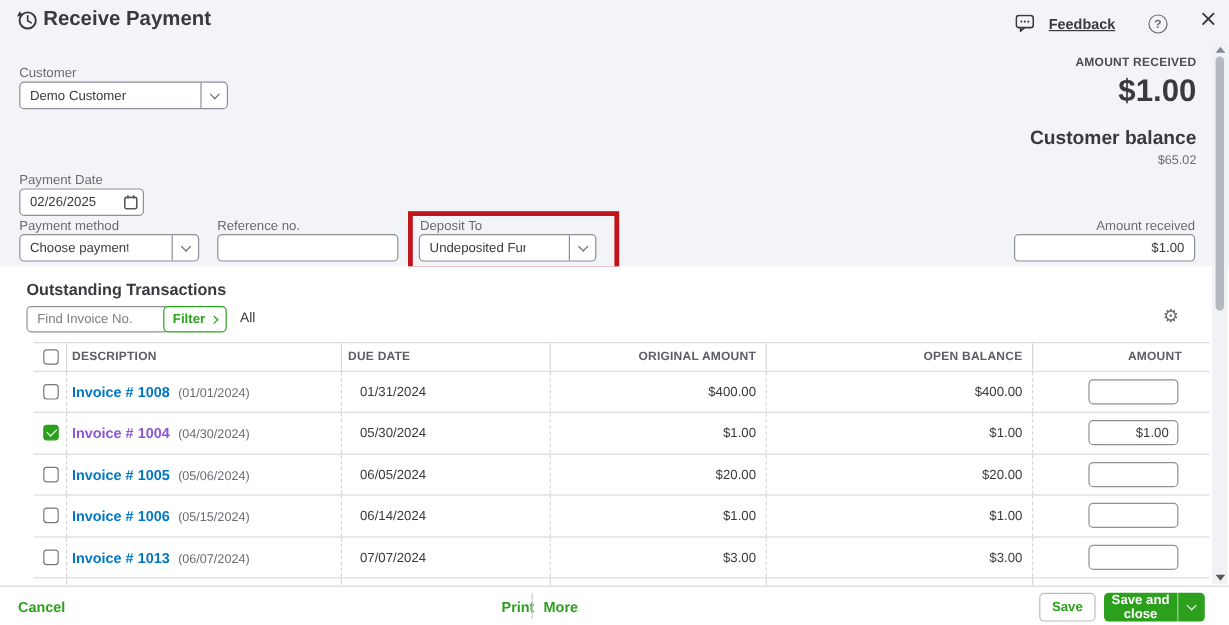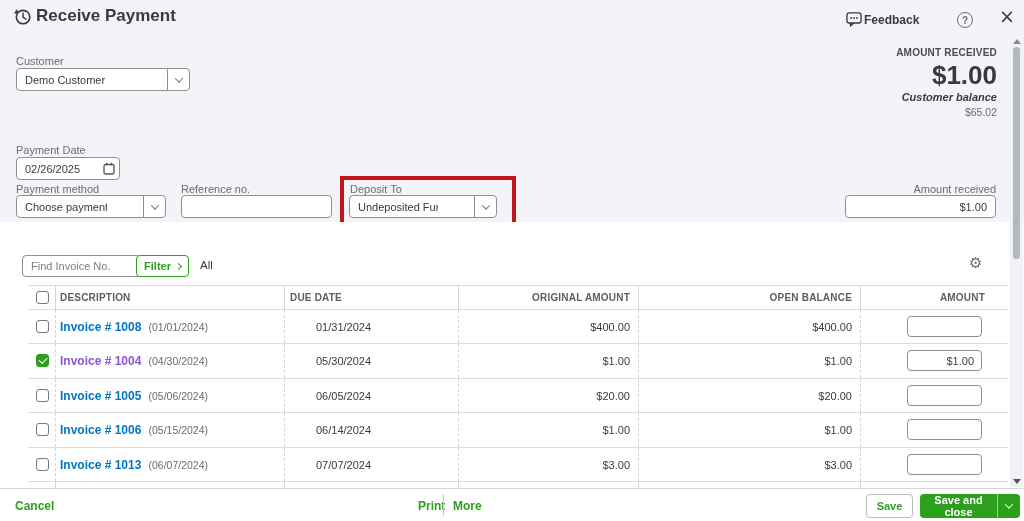--- a/index.html
+++ b/index.html
@@ -3,40 +3,40 @@
 <meta charset="utf-8">
 <style>
   * { margin:0; padding:0; box-sizing:border-box; }
   html,body { width:1024px; height:521px; overflow:hidden;
     font-family:"Liberation Sans", sans-serif; color:var(--text-dark); background:#fff; }
 
   
   .topbar { position:absolute; left:0; top:0; width:1024px; height:222px; background:var(--section-gray); }
   .page-title { position:absolute; left:36px; top:6px; font-size:17px; font-weight:bold; color:var(--text-dark); }
   .title-icon { position:absolute; left:13px; top:7px; width:19px; height:19px; }
-  .feedback { position:absolute; left:846px; top:12px; display:flex; align-items:center; gap:2px; cursor:pointer; }
+  .feedback { position:absolute; left:846px; top:12px; display:flex; align-items:center; gap:12px; cursor:pointer;text-decoration:underline; }
   .feedback-label { font-size:12px; font-weight:600; color:var(--text-dark); }
   .help-btn { position:absolute; left:957px; top:12px; width:16px; height:16px; border:1.4px solid var(--text-gray);
     border-radius:50%; font-size:10px; font-weight:bold; color:var(--text-gray); display:flex; align-items:center; justify-content:center; cursor:pointer; }
   .close-btn { position:absolute; left:999px; top:5px; font-size:19px; color:var(--text-dark); cursor:pointer; font-family:"DejaVu Sans",sans-serif; }
 
   .field-label { position:absolute; font-size:11px; color:var(--text-gray); }
   .inputbox { position:absolute; background:#fff; border:1px solid var(--border-gray); border-radius:4px;
     height:23px; font-size:11px; color:var(--text-dark); padding:0 8px; font-family:"Liberation Sans",sans-serif; }
   .selectbox { position:absolute; background:#fff; border:1px solid var(--border-gray); border-radius:4px;
     height:23px; display:flex; align-items:center; cursor:pointer;gap:36px; }
   .selectbox .sel-text { flex:1; font-size:11px; padding:0 8px; white-space:nowrap; overflow:hidden; }
   .sel-chev { width:22px; height:100%; border-left:1px solid var(--border-gray); display:flex; align-items:center; justify-content:center; }
   .chev-down { width:6px; height:6px; border-left:1.6px solid var(--text-gray); border-bottom:1.6px solid var(--text-gray);
     transform:rotate(-45deg) translate(1px,-1px); }
 
   .summary { position:absolute; right:27px; top:47px; text-align:right; }
   .sum-cap { font-size:10px; font-weight:600; color:#4b4c50; letter-spacing:.2px; }
   .sum-amount { font-size:26px; font-weight:bold; color:var(--text-dark); margin-top:2px; }
-  .sum-bal-label { font-size:11px; font-weight:bold; margin-top:0;font-style:italic; }
+  .sum-bal-label { font-size:16px; font-weight:bold; margin-top:16px; }
   .sum-bal-value { font-size:10.5px; color:var(--text-gray); margin-top:3px; }
 
   .cal-icon { position:absolute; right:7px; top:5px; }
   .red-box { position:absolute; left:340px; top:176px; width:176px; height:50px;
     border:4px solid var(--annotation-red); pointer-events:none; }
 
   
   .content { position:absolute; left:0; top:222px; width:1024px; height:266px; background:#fff; overflow:hidden; }
   .ot-title { position:absolute; left:22px; top:12px; font-size:13.5px; font-weight:bold; color:var(--text-dark); }
   .find-input { position:absolute; left:22px; top:33px; width:119px; height:22px; }
@@ -61,35 +61,35 @@
     border-radius:3px; cursor:pointer; }
   .thead .cb { top:5px; } .trow .cb { top:10px; }
   .cb.checked { background:var(--brand-green); border-color:var(--brand-green); }
   .cb.checked::after { content:""; display:block; width:7px; height:3.5px; border-left:1.7px solid #fff;
     border-bottom:1.7px solid #fff; transform:rotate(-45deg); margin:2px 0 0 1.5px; }
   .cell { position:absolute; font-size:11px; color:var(--text-dark); }
   .desc { left:32px; top:10px; }
   .inv-link { font-size:12px; font-weight:600; color:var(--link-blue); text-decoration:none; cursor:pointer; }
   .inv-link.visited { color:var(--visited-purple); }
   .inv-date { font-size:10.5px; color:var(--text-gray); margin-left:4px; }
-  .due { left:270px; top:11px;padding-left:18px; }
+  .due { left:254px; top:11px;padding-left:18px; }
   .orig { left:430px; width:172px; top:11px; text-align:right; }
   .open { left:610px; width:214px; top:11px; text-align:right; }
   .th.due-h { left:262px; } .th.orig-h { left:430px; width:172px; text-align:right; }
   .th.open-h { left:610px; width:214px; text-align:right;padding-left:13px; } .th.pay-h { left:832px; width:125px; text-align:right; }
   .pay-input { position:absolute; left:879px; top:6px; width:75px; height:21px; border:1px solid var(--border-gray);
     border-radius:4px; font-size:11px; text-align:right; padding:0 7px; font-family:"Liberation Sans",sans-serif; color:var(--text-dark); }
 
   
   .footer { position:absolute; left:0; top:488px; width:1024px; height:33px; background:#fff; border-top:1px solid #d4d7dc; }
   .txt-btn { position:absolute; top:10px; font-size:12px; font-weight:bold; color:var(--brand-green); cursor:pointer; }
   .foot-divider { position:absolute; left:443px; top:5px; height:22px; width:0; border-left:1px solid #c9ccd1; }
   .save-btn { position:absolute; left:866px; top:5px; width:47px; height:24px; background:#fff; border:1px solid #b8bcc2;
     border-radius:4px; font-size:11px; font-weight:bold; color:var(--brand-green); cursor:pointer; font-family:"Liberation Sans",sans-serif; }
-  .saveclose-btn { position:absolute; left:920px; top:5px; width:100px; height:24px; background:var(--brand-green);
+  .saveclose-btn { position:absolute; left:920px; top:5px; width:84px; height:24px; background:var(--brand-green);
     border:none; border-radius:4px; display:flex; align-items:center; cursor:pointer; padding:0; }
   .sc-label { flex:1; font-size:11px; font-weight:bold; color:#fff; text-align:center; font-family:"Liberation Sans",sans-serif; }
   .sc-chev-seg { width:23px; height:100%; border-left:1px solid rgba(255,255,255,.55); display:flex; align-items:center; justify-content:center; }
   .sc-chev-seg .chev { width:6px; height:6px; border-left:1.7px solid #fff; border-bottom:1.7px solid #fff; transform:rotate(-45deg) translate(1px,-1px); }
 
   
   .scrollbar { position:absolute; right:1px; top:36px; width:13px; height:451px; background:#f1f2f5; }
   .scroll-up { position:absolute; left:3px; top:3px; width:0; height:0; border-left:4px solid transparent;
     border-right:4px solid transparent; border-bottom:5px solid #85878c; }
   .scroll-thumb { position:absolute; left:3px; top:11px; width:7px; height:212px; background:#b4b8bf; border-radius:4px; }
@@ -162,20 +162,21 @@
         <span class="chev-down"></span>
       </span>
   </div>
   <div class="red-box"></div>
 
   <div class="field-label" style="right:28px; top:183px;">Amount received</div>
   <input class="inputbox" style="left: 845px; top: 195px; width: 151px; text-align: right;" value="$1.00">
 </div>
 
 <div class="content">
+  <div class="ot-title">Outstanding Transactions</div>
 
   <input class="inputbox find-input" placeholder="Find Invoice No." style="">
   <div class="filter-btn">
     <span class="filter-label">Filter</span>
     <span class="chev-right"></span>
   </div>
   <div class="all-label">All</div>
   <div class="gear">⚙</div>
 
   <div class="table">

